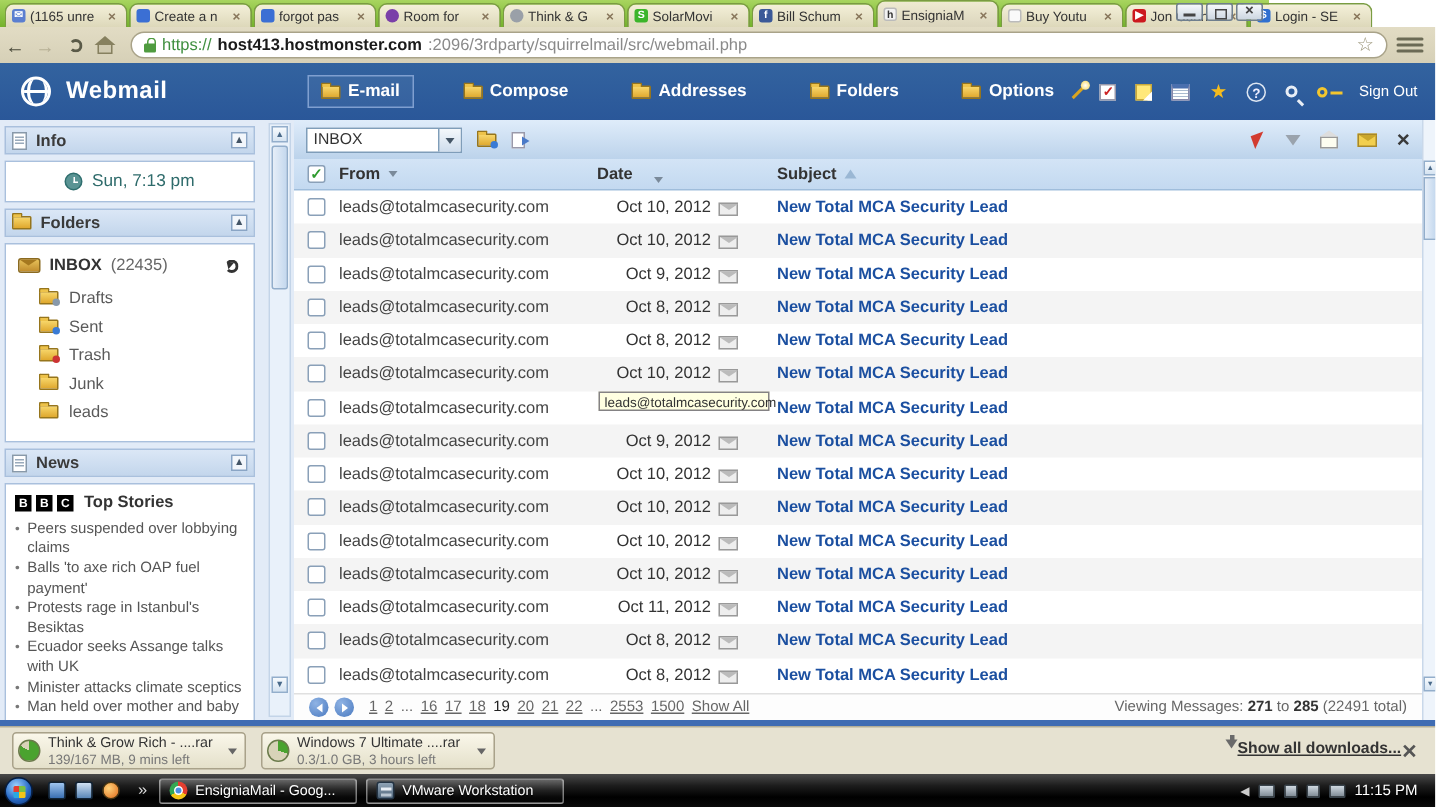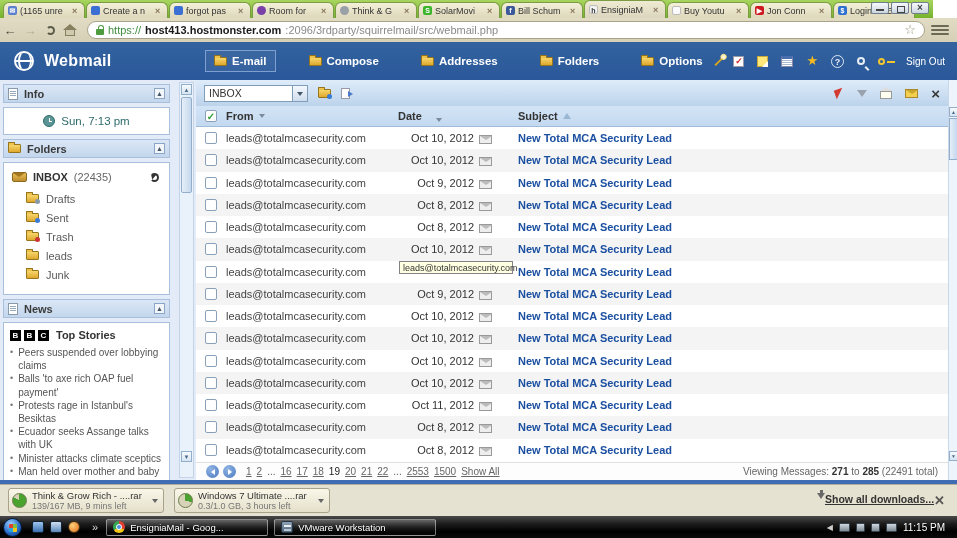--- a/index.html
+++ b/index.html
@@ -1,20 +1,20 @@
 <!DOCTYPE html>
 <html><head>
 <meta charset="utf-8">
 <style>
   *{margin:0;padding:0;box-sizing:border-box}
   body{font-family:"Liberation Sans",sans-serif}
   .screen{position:relative;width:957px;height:538px;overflow:hidden;background:#fff;font-size:11px}
 
   
-  .tabbar{position:absolute;top:0;left:0;width:933px;height:18px;background:linear-gradient(#a8d55f,#74b22c);display:flex;align-items:center}
+  .tabbar{position:absolute;top:0;left:0;width:846px;height:18px;background:linear-gradient(#a8d55f,#74b22c);display:flex;align-items:center}
   .tabs{display:flex;align-items:flex-end;margin-left:3px;height:18px}
   .tab{display:flex;align-items:center;gap:3px;width:82px;height:16px;padding:0 4px;margin-right:1px;background:linear-gradient(#f4f0d9,#ddd8ba);border:1px solid #7a9c42;border-bottom:none;border-radius:6px 6px 0 0;overflow:hidden;cursor:default}
   .tab.active{background:linear-gradient(#efebd2,#dbd5bd);height:18px}
   .tab .favicon{flex:0 0 9px;width:9px;height:9px;border-radius:2px;font-size:7px;line-height:9px;text-align:center;color:#fff;font-weight:bold}
   .tab .favicon.round{border-radius:50%}
   .tab .favicon.light{color:#333;border:1px solid #bbb}
   .tab .tlabel{flex:1;font-size:9px;color:#333;white-space:nowrap;overflow:hidden}
   .tab .tclose{flex:0 0 8px;color:#87755a;font-size:9px;line-height:8px;font-weight:bold}
   .wincontrols{position:absolute;right:4px;top:2px;display:flex;gap:2px}
   .wc{width:18px;height:12px;background:linear-gradient(#f6f9fc,#ccd6e0);border:1px solid #6f7f8e;border-radius:2px;position:relative}
@@ -169,21 +169,21 @@
   
   .taskbar{position:absolute;top:516px;left:0;width:957px;height:22px;background:linear-gradient(#4a4a4a,#1d1d1d 35%,#000 70%,#0a0a0a);display:flex;align-items:center;color:#fff}
   .orb{width:19px;height:19px;border-radius:50%;background:radial-gradient(circle at 40% 30%,#9fd4ff,#2a6cc8 55%,#0b2f6b);border:1px solid #051c40;position:relative;margin-left:3px;flex:0 0 auto}
   .orb::after{content:"";position:absolute;left:5px;top:5px;width:8px;height:8px;border-radius:1px;background:conic-gradient(#7bc043 0 25%,#f5c518 0 50%,#29a8e0 0 75%,#e43e30 0)}
   .ql{display:flex;align-items:center;gap:6px;margin-left:10px}
   .qlico{width:12px;height:12px;border-radius:2px}
   .qlico.q1{background:linear-gradient(#9fc5ef,#3a6fb2);border:1px solid #123}
   .qlico.q2{background:linear-gradient(#cfe0f2,#5a87b8);border:1px solid #123}
   .qlico.q3{background:radial-gradient(circle at 35% 35%,#ffd27a,#e06a1a);border-radius:50%;border:1px solid #431}
   .chev{color:#ddd;font-size:11px;margin:0 8px 0 12px}
-  .tbtn{display:flex;align-items:center;gap:5px;height:17px;width:162px;padding:0 6px;background:linear-gradient(rgba(255,255,255,.25),rgba(255,255,255,.08) 45%,rgba(0,0,0,.2));border:1px solid rgba(255,255,255,.45);border-radius:2px;margin-right:6px;overflow:hidden}
+  .tbtn{display:flex;align-items:center;gap:5px;height:17px;width:132px;padding:0 6px;background:linear-gradient(rgba(255,255,255,.25),rgba(255,255,255,.08) 45%,rgba(0,0,0,.2));border:1px solid rgba(255,255,255,.45);border-radius:2px;margin-right:6px;overflow:hidden}
   .tbtn .tbl{font-size:9.5px;color:#fff;white-space:nowrap;overflow:hidden;text-shadow:0 1px 1px #000}
   .chrome{width:12px;height:12px;border-radius:50%;background:conic-gradient(#e43e30 0 33%,#f5c518 0 66%,#34a853 0);position:relative;flex:0 0 auto}
   .chrome::after{content:"";position:absolute;inset:3px;background:#4a90e2;border:1px solid #fff;border-radius:50%}
   .vmw{width:12px;height:12px;background:linear-gradient(#8fa3b5,#51677c);border:1px solid #243444;border-radius:2px;flex:0 0 auto;position:relative}
   .vmw::after{content:"";position:absolute;left:2px;top:3px;width:7px;height:2px;background:#e8eef4;box-shadow:0 4px 0 #b9c6d2}
   .tray{margin-left:auto;display:flex;align-items:center;gap:6px;margin-right:6px}
   .trchev{color:#ccc;font-size:8px}
   .trico{width:11px;height:9px;background:linear-gradient(#cfd8e0,#7e8a94);border:1px solid #38424a;border-radius:1px}
   .trico.small{width:9px}
   .clock{font-size:10px;color:#fff;margin-right:6px;text-shadow:0 1px 1px #000}
@@ -384,28 +384,28 @@
             <span class="fld" style="--ov: #cc3333;">
               <span class="ov"></span>
             </span>
             <span>Trash</span>
           </div>
 
           <div class="subfolder">
             <span class="fld">
               <span class="ov"></span>
             </span>
-            <span>leads</span>
+            <span>Junk</span>
           </div>
 
           <div class="subfolder">
             <span class="fld">
               <span class="ov"></span>
             </span>
-            <span>Junk</span>
+            <span>leads</span>
           </div>
         </div>
     </div>
 
     <div class="panelhead">
       <span class="pagedoc"></span>
       <span class="ptitle">News</span>
       <span class="collapse">▲</span>
     </div>
     <div class="panelbox newsbox">

